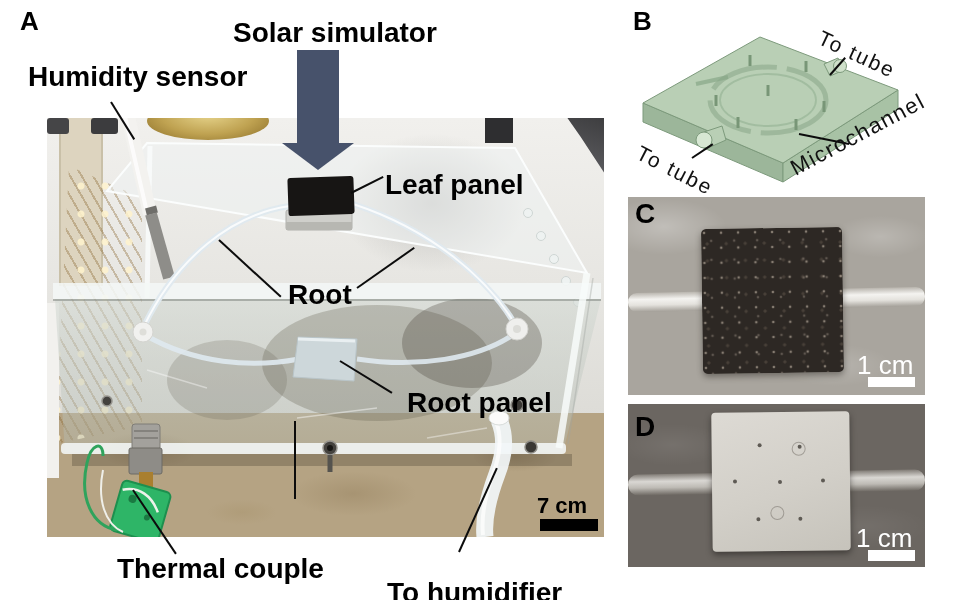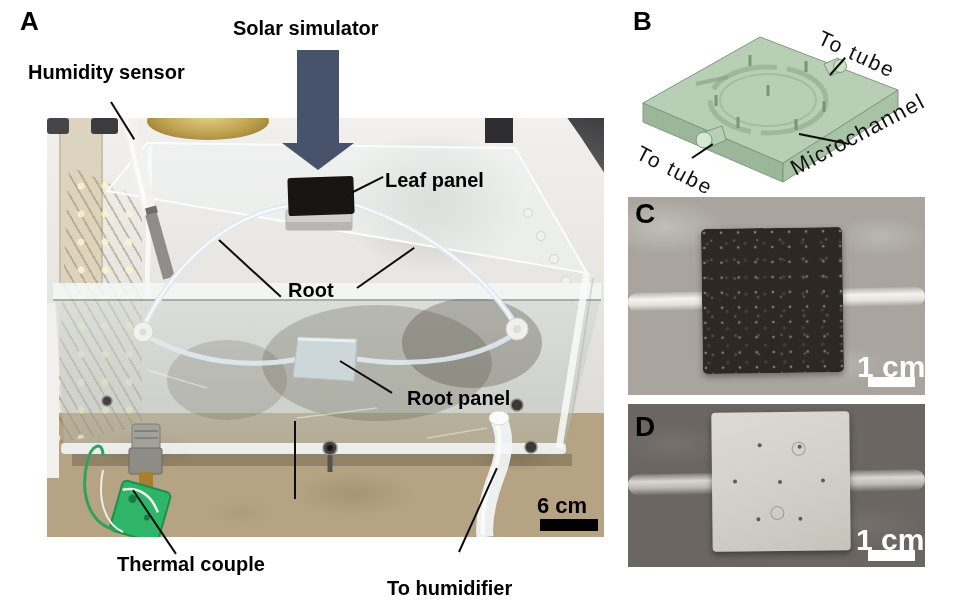--- a/index.html
+++ b/index.html
@@ -1,19 +1,19 @@
 <!DOCTYPE html>
 <html><head>
 <meta charset="utf-8">
 <style>
   html,body{margin:0;padding:0;background:#ffffff;}
   #stage{position:relative;width:960px;height:600px;background:#ffffff;overflow:hidden;
          font-family:"Liberation Sans", sans-serif;}
   
-  .ann{position:absolute;font-weight:700;font-size:20px;color:#000;white-space:nowrap;z-index:40;line-height:1.05;}
+  .ann{position:absolute;font-weight:700;font-size:28px;color:#000;white-space:nowrap;z-index:40;line-height:1.05;}
   .panel-letter{position:absolute;font-weight:700;font-size:26px;color:#000;z-index:40;line-height:1;}
   .rot{position:absolute;font-weight:400;font-size:21px;color:#111;white-space:nowrap;z-index:40;
        transform-origin:left top;letter-spacing:2px;line-height:1;}
   .leader{position:absolute;height:2px;background:#0c0c0c;transform-origin:0 50%;z-index:35;}
   
   #photoA{position:absolute;left:47px;top:118px;width:557px;height:419px;overflow:hidden;z-index:10;background:#e9e8e5;}
   #photoA .wall{position:absolute;left:0;top:0;width:557px;height:300px;
       background:linear-gradient(180deg,#f1f0ed 0%,#e7e6e2 55%,#dddcd7 100%);}
   .tilecol{position:absolute;left:12px;top:0;width:40px;height:168px;background:#ddd4bf;
       border-left:2px solid #c9c0a8;border-right:2px solid #c9c0a8;}
@@ -42,21 +42,21 @@
   .whitepipe{position:absolute;left:0;top:185px;width:12px;height:175px;background:#f2f1ee;}
   #photoA svg{position:absolute;left:0;top:0;z-index:5;}
   
   #solar-arrow{position:absolute;left:282px;top:50px;width:72px;height:120px;z-index:38;}
   #solar-arrow .shaft{position:absolute;left:15px;top:0;width:42px;height:95px;background:#47526b;}
   #solar-arrow .head{position:absolute;left:0;top:93px;width:0;height:0;
       border-left:36px solid transparent;border-right:36px solid transparent;border-top:27px solid #47526b;}
   
   .bar-black{position:absolute;left:540px;top:519px;width:58px;height:12px;background:#000;z-index:40;}
   .scale3{left:537px;top:494px;font-size:22px;}
-  .scalewhite{position:absolute;font-weight:700;font-size:30px;color:#fff;white-space:nowrap;z-index:40;}
+  .scalewhite{position:absolute;font-weight:400;font-size:26px;color:#fff;white-space:nowrap;z-index:40;}
   .bar-white{position:absolute;width:47px;height:10px;background:#fff;z-index:40;}
   
   #panelB{position:absolute;left:628px;top:0;width:332px;height:200px;z-index:10;}
   
   #panelC{position:absolute;left:628px;top:197px;width:297px;height:198px;background:#a9a59e;overflow:hidden;z-index:10;
       background-image:radial-gradient(ellipse 90px 40px at 12% 15%,rgba(255,255,255,.28),transparent 70%),
                        radial-gradient(ellipse 70px 30px at 85% 20%,rgba(255,255,255,.2),transparent 70%),
                        radial-gradient(ellipse 80px 30px at 70% 85%,rgba(255,255,255,.16),transparent 70%);}
   #panelD{position:absolute;left:628px;top:404px;width:297px;height:163px;background:#6b6661;overflow:hidden;z-index:10;
       background-image:radial-gradient(ellipse 80px 30px at 15% 25%,rgba(255,255,255,.07),transparent 70%),
@@ -203,21 +203,21 @@
     <div class="head"></div>
   </div>
 
   <div class="ann" style="left:233px;top:18px;">Solar simulator</div>
   <div class="ann" style="left:385px;top:170px;">Leaf panel</div>
   <div class="ann" style="left:28px;top:62px;">Humidity sensor</div>
   <div class="ann" style="left:288px;top:280px;">Root</div>
   <div class="ann" style="left:407px;top:388px;">Root panel</div>
   <div class="ann" style="left:117px;top:554px;">Thermal couple</div>
   <div class="ann" style="left:387px;top:578px;">To humidifier</div>
-  <div class="ann scale3">6 cm</div>
+  <div class="ann scale3">7 cm</div>
   <div class="bar-black"></div>
 
   <div class="leader" style="left:111px;top:101px;width:44px;transform:rotate(58.1deg);"></div>
   <div class="leader" style="left:351px;top:192px;width:36px;transform:rotate(-26.6deg);"></div>
   <div class="leader" style="left:219px;top:239px;width:84px;transform:rotate(42.6deg);"></div>
   <div class="leader" style="left:357px;top:287px;width:70px;transform:rotate(-35.1deg);"></div>
   <div class="leader" style="left:340px;top:360px;width:61px;transform:rotate(31.6deg);"></div>
   <div class="leader" style="left:295px;top:420px;width:78px;transform:rotate(90deg);"></div>
   <div class="leader" style="left:133px;top:489px;width:77px;transform:rotate(56.1deg);"></div>
   <div class="leader" style="left:459px;top:551px;width:92px;transform:rotate(-65.7deg);"></div>

